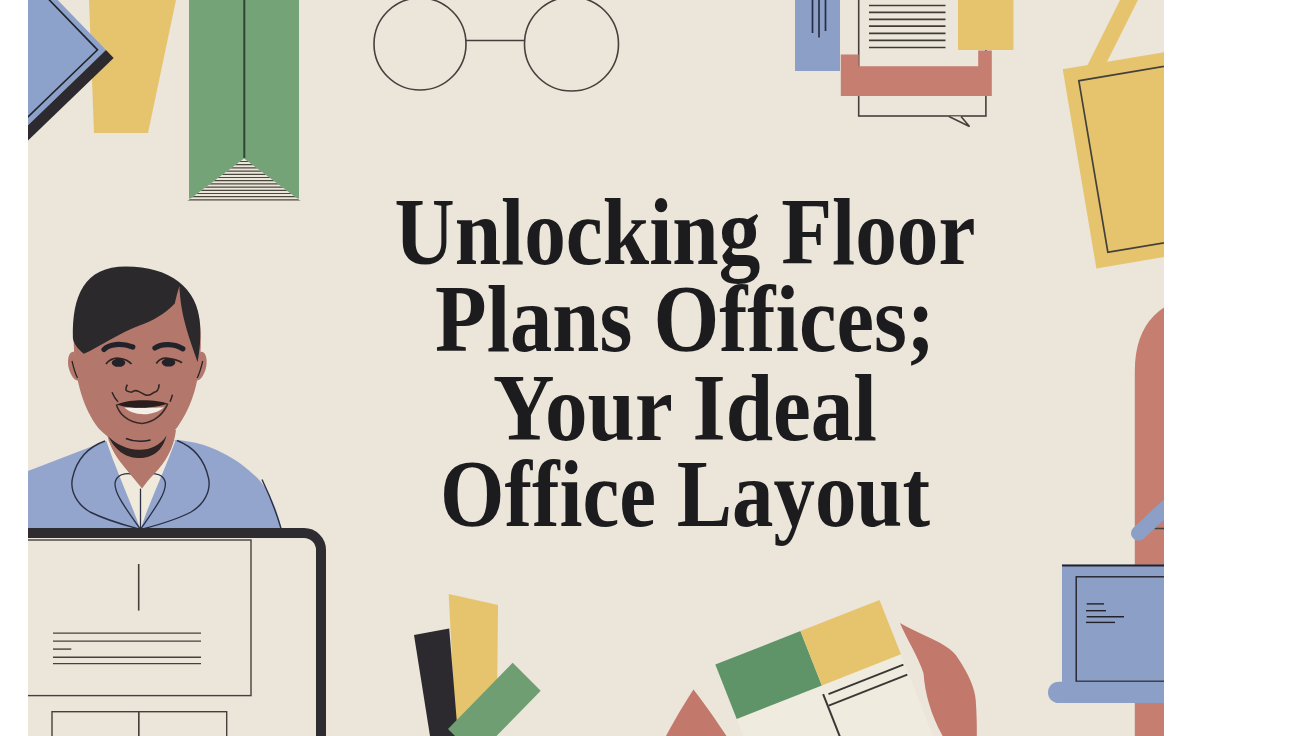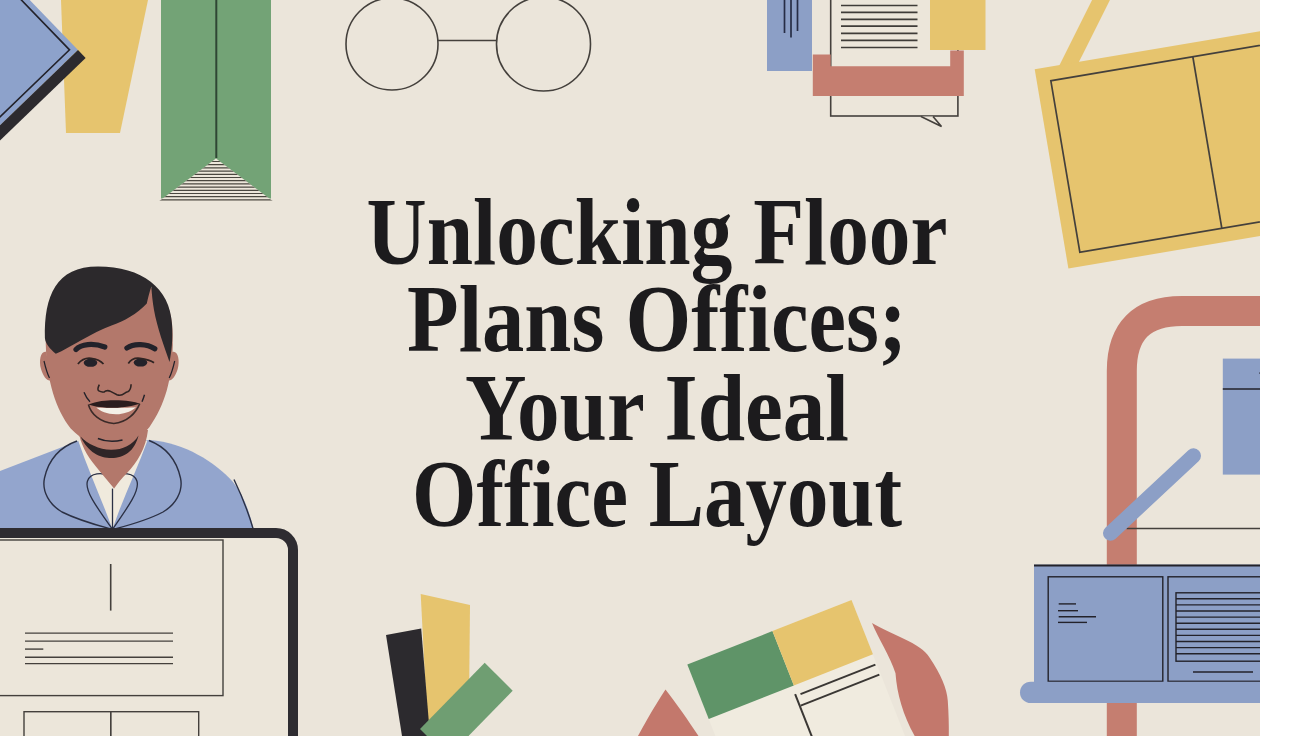--- a/index.html
+++ b/index.html
@@ -1,17 +1,17 @@
 <!DOCTYPE html>
 <html><head>
 <meta charset="utf-8">
 <style>
   html,body{margin:0;padding:0;}
-  #stage{position:relative;width:1260px;height:736px;background:#84cc16;overflow:hidden;
-         font-family:"Liberation Serif", serif;}
+  #stage{position:relative;width:1136px;height:736px;background:#84cc16;overflow:hidden;
+         font-family:"Liberation Serif", serif;margin-left:28px;}
   svg{position:absolute;left:0;top:0;}
 </style>
 </head>
 <body>
 <div id="stage">
 <svg width="1312" height="736" viewBox="0 0 1312 736">
   <defs>
     <clipPath id="triclip">
       <polygon points="216,158.5 158,202 274,202"></polygon>
     </clipPath>

